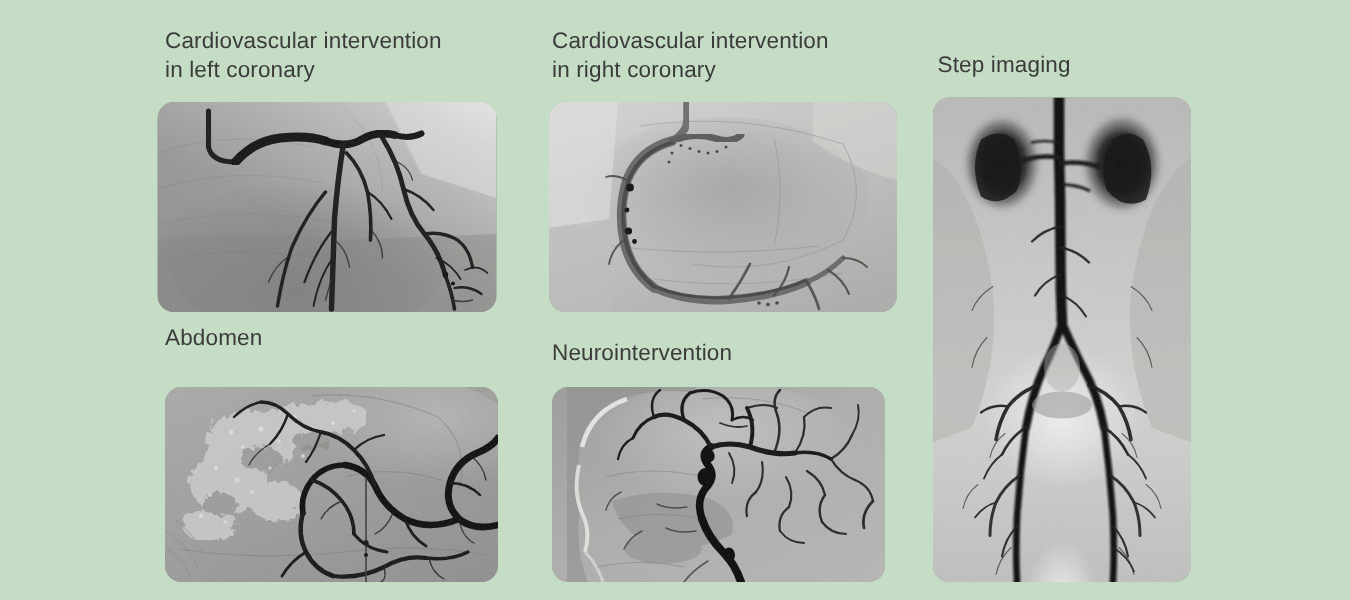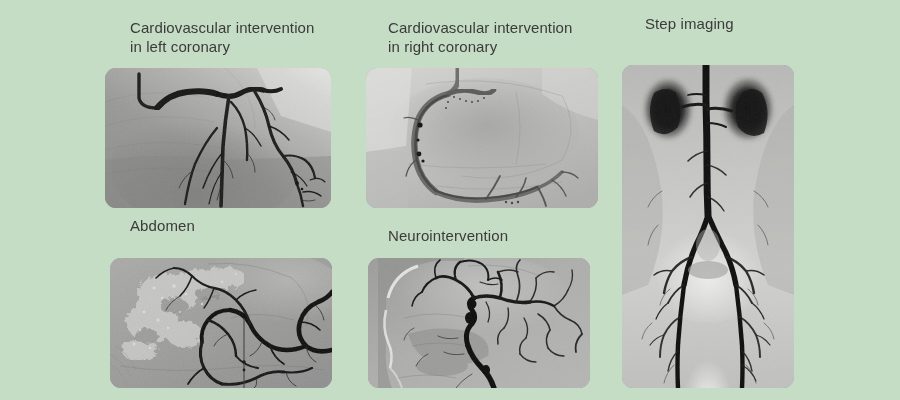--- a/index.html
+++ b/index.html
@@ -14,21 +14,20 @@
     font-family: "Liberation Sans", sans-serif;
     -webkit-font-smoothing: antialiased;
   }
   .gallery {
     position: relative;
     width: 900px;
     height: 400px;
   }
   .panel {
     position: absolute;
-    margin-left: 20px;
   }
   .caption {
     font-size: 15px;
     line-height: 19px;
     color: #3b3b3b;
     white-space: pre-line;
     letter-spacing: 0.1px;
   }
   .thumb {
     position: absolute;
@@ -37,21 +36,21 @@
     background: #9a9a9a;
   }
   .thumb svg {
     display: block;
     width: 100%;
     height: 100%;
   }
   
   #panel-left-coronary  { left: 110px; top: 18px; }
   #panel-right-coronary { left: 368px; top: 18px; }
-  #panel-step-imaging   { left: 625px; top: 14px; }
+  #panel-step-imaging   { left: 625px; top: 34px; }
   #panel-abdomen        { left: 110px; top: 216px; }
   #panel-neuro          { left: 368px; top: 226px; }
 
   #thumb-left-coronary  { left: 105px; top: 68px;  width: 226px; height: 140px; }
   #thumb-right-coronary { left: 366px; top: 68px;  width: 232px; height: 140px; }
   #thumb-step-imaging   { left: 622px; top: 65px;  width: 172px; height: 323px; }
   #thumb-abdomen        { left: 110px; top: 258px; width: 222px; height: 130px; }
   #thumb-neuro          { left: 368px; top: 258px; width: 222px; height: 130px; }
 </style>
 </head>

